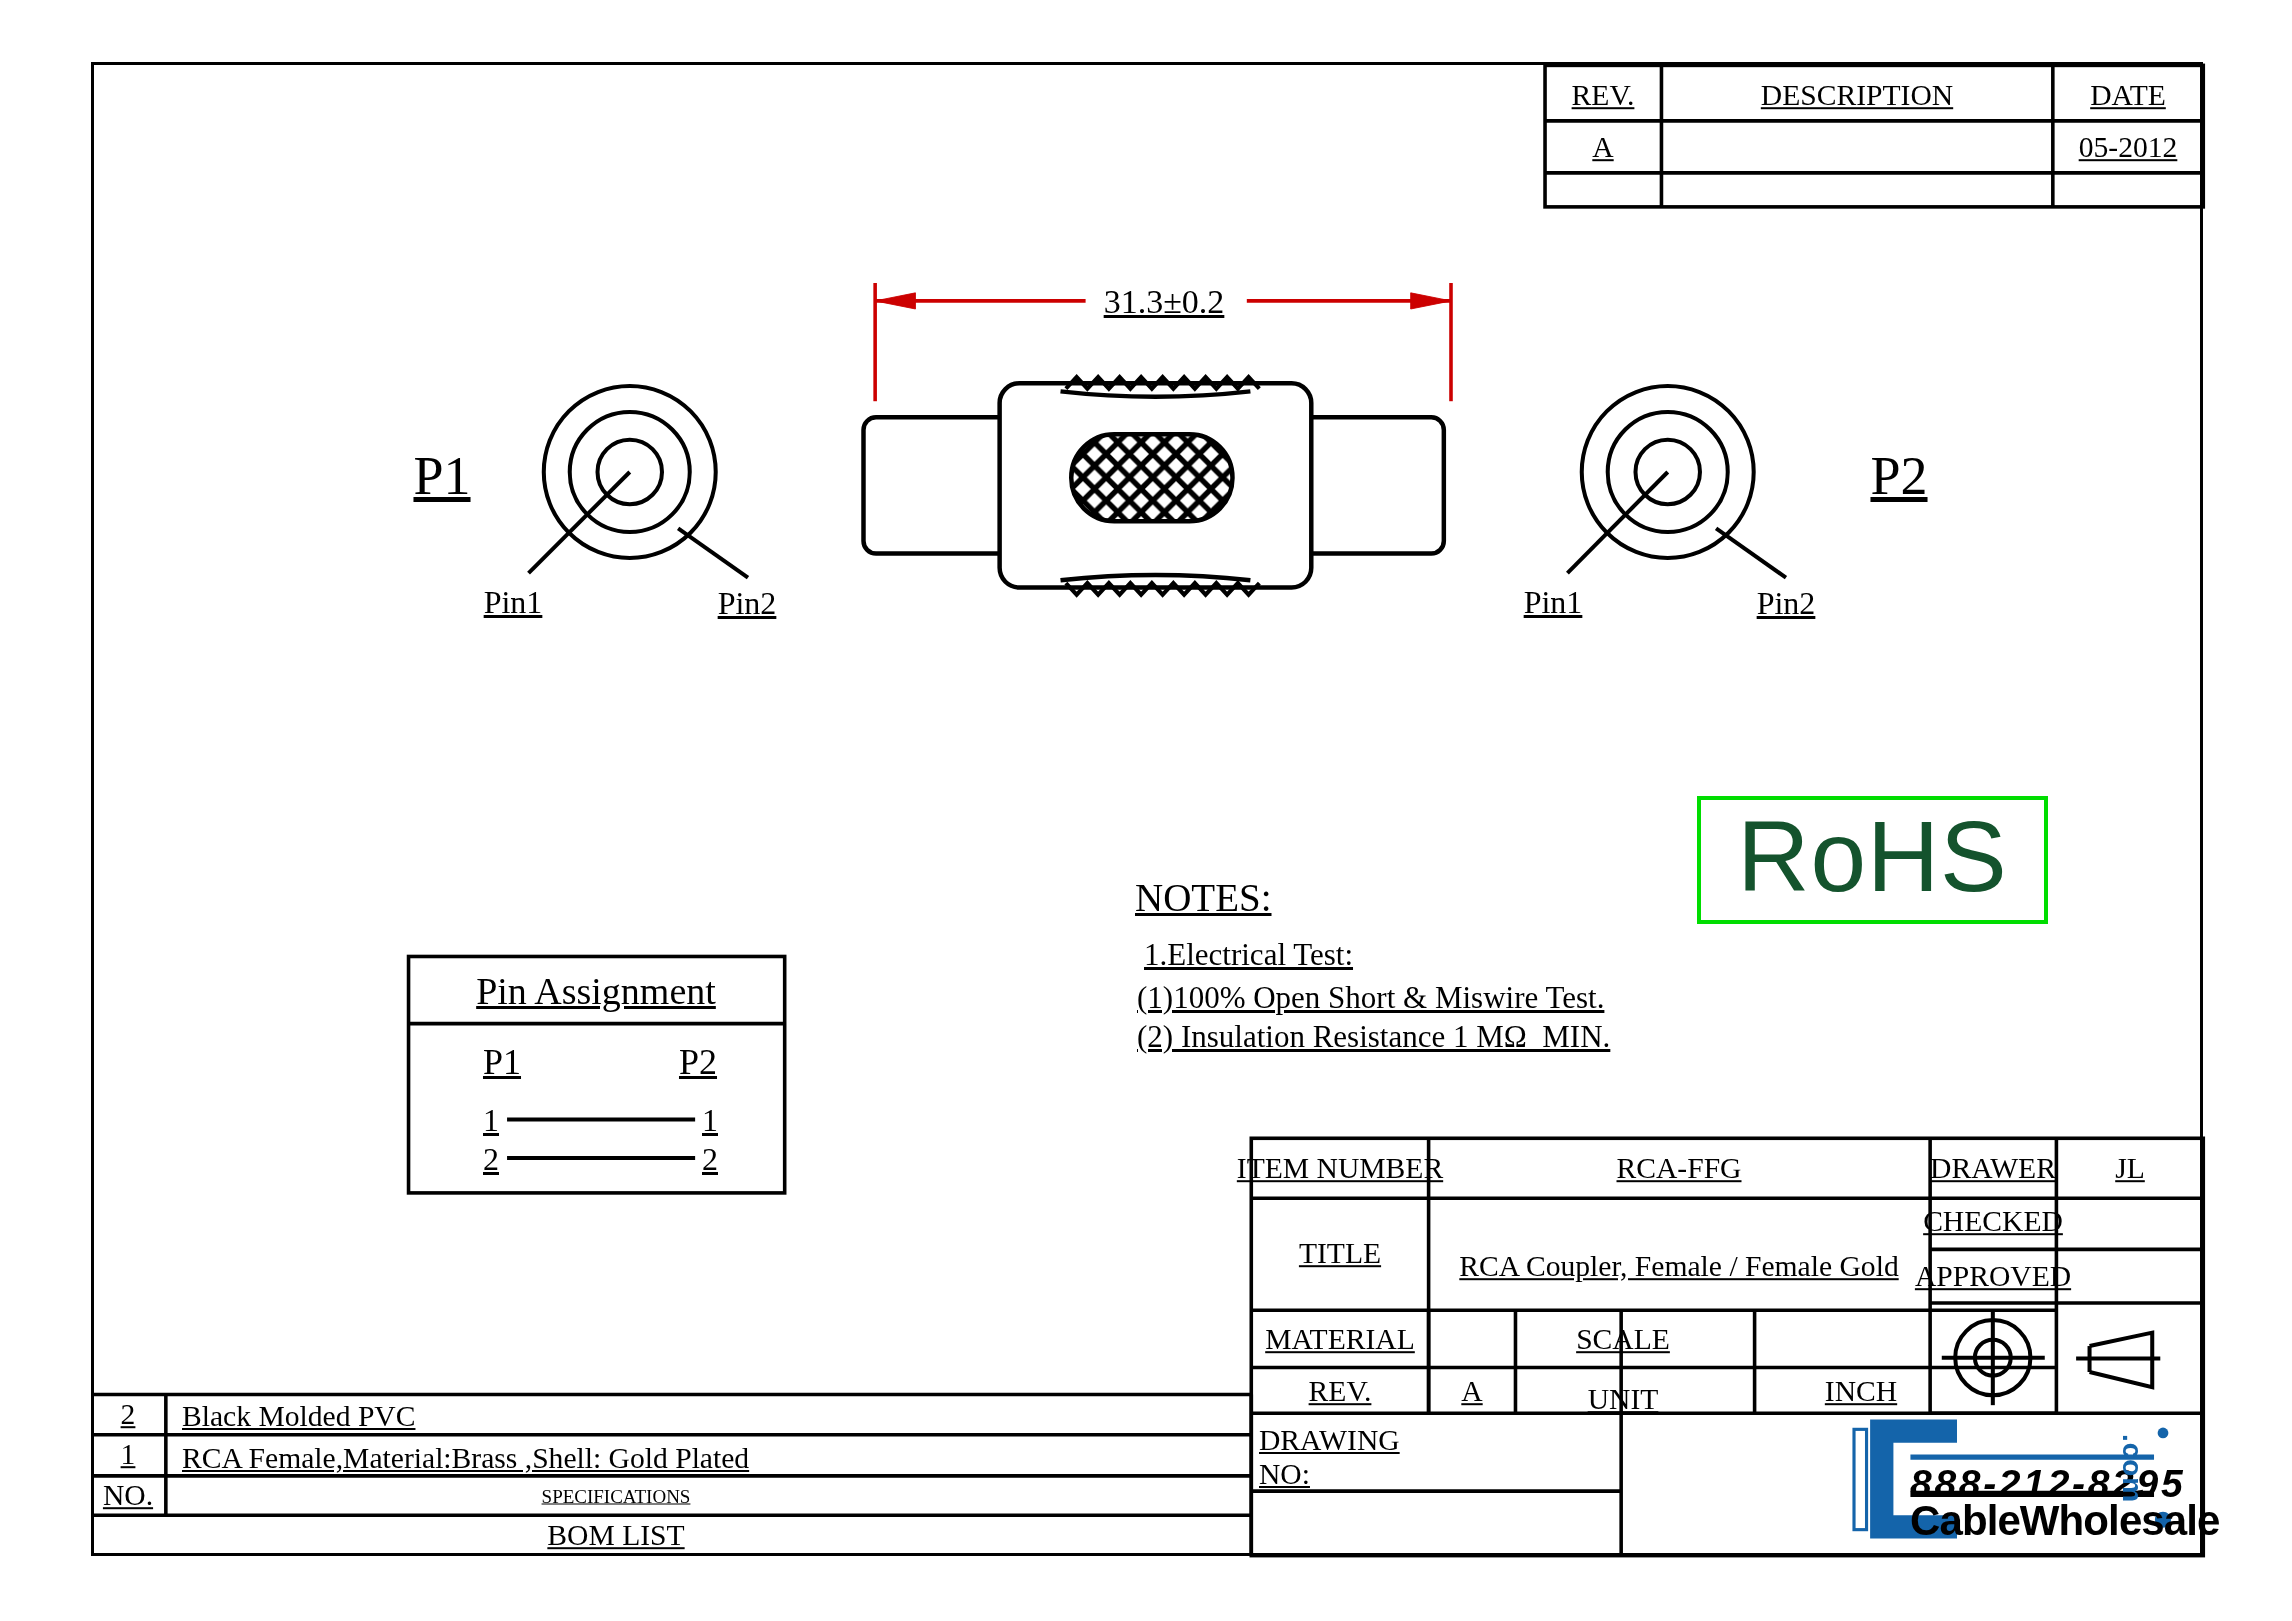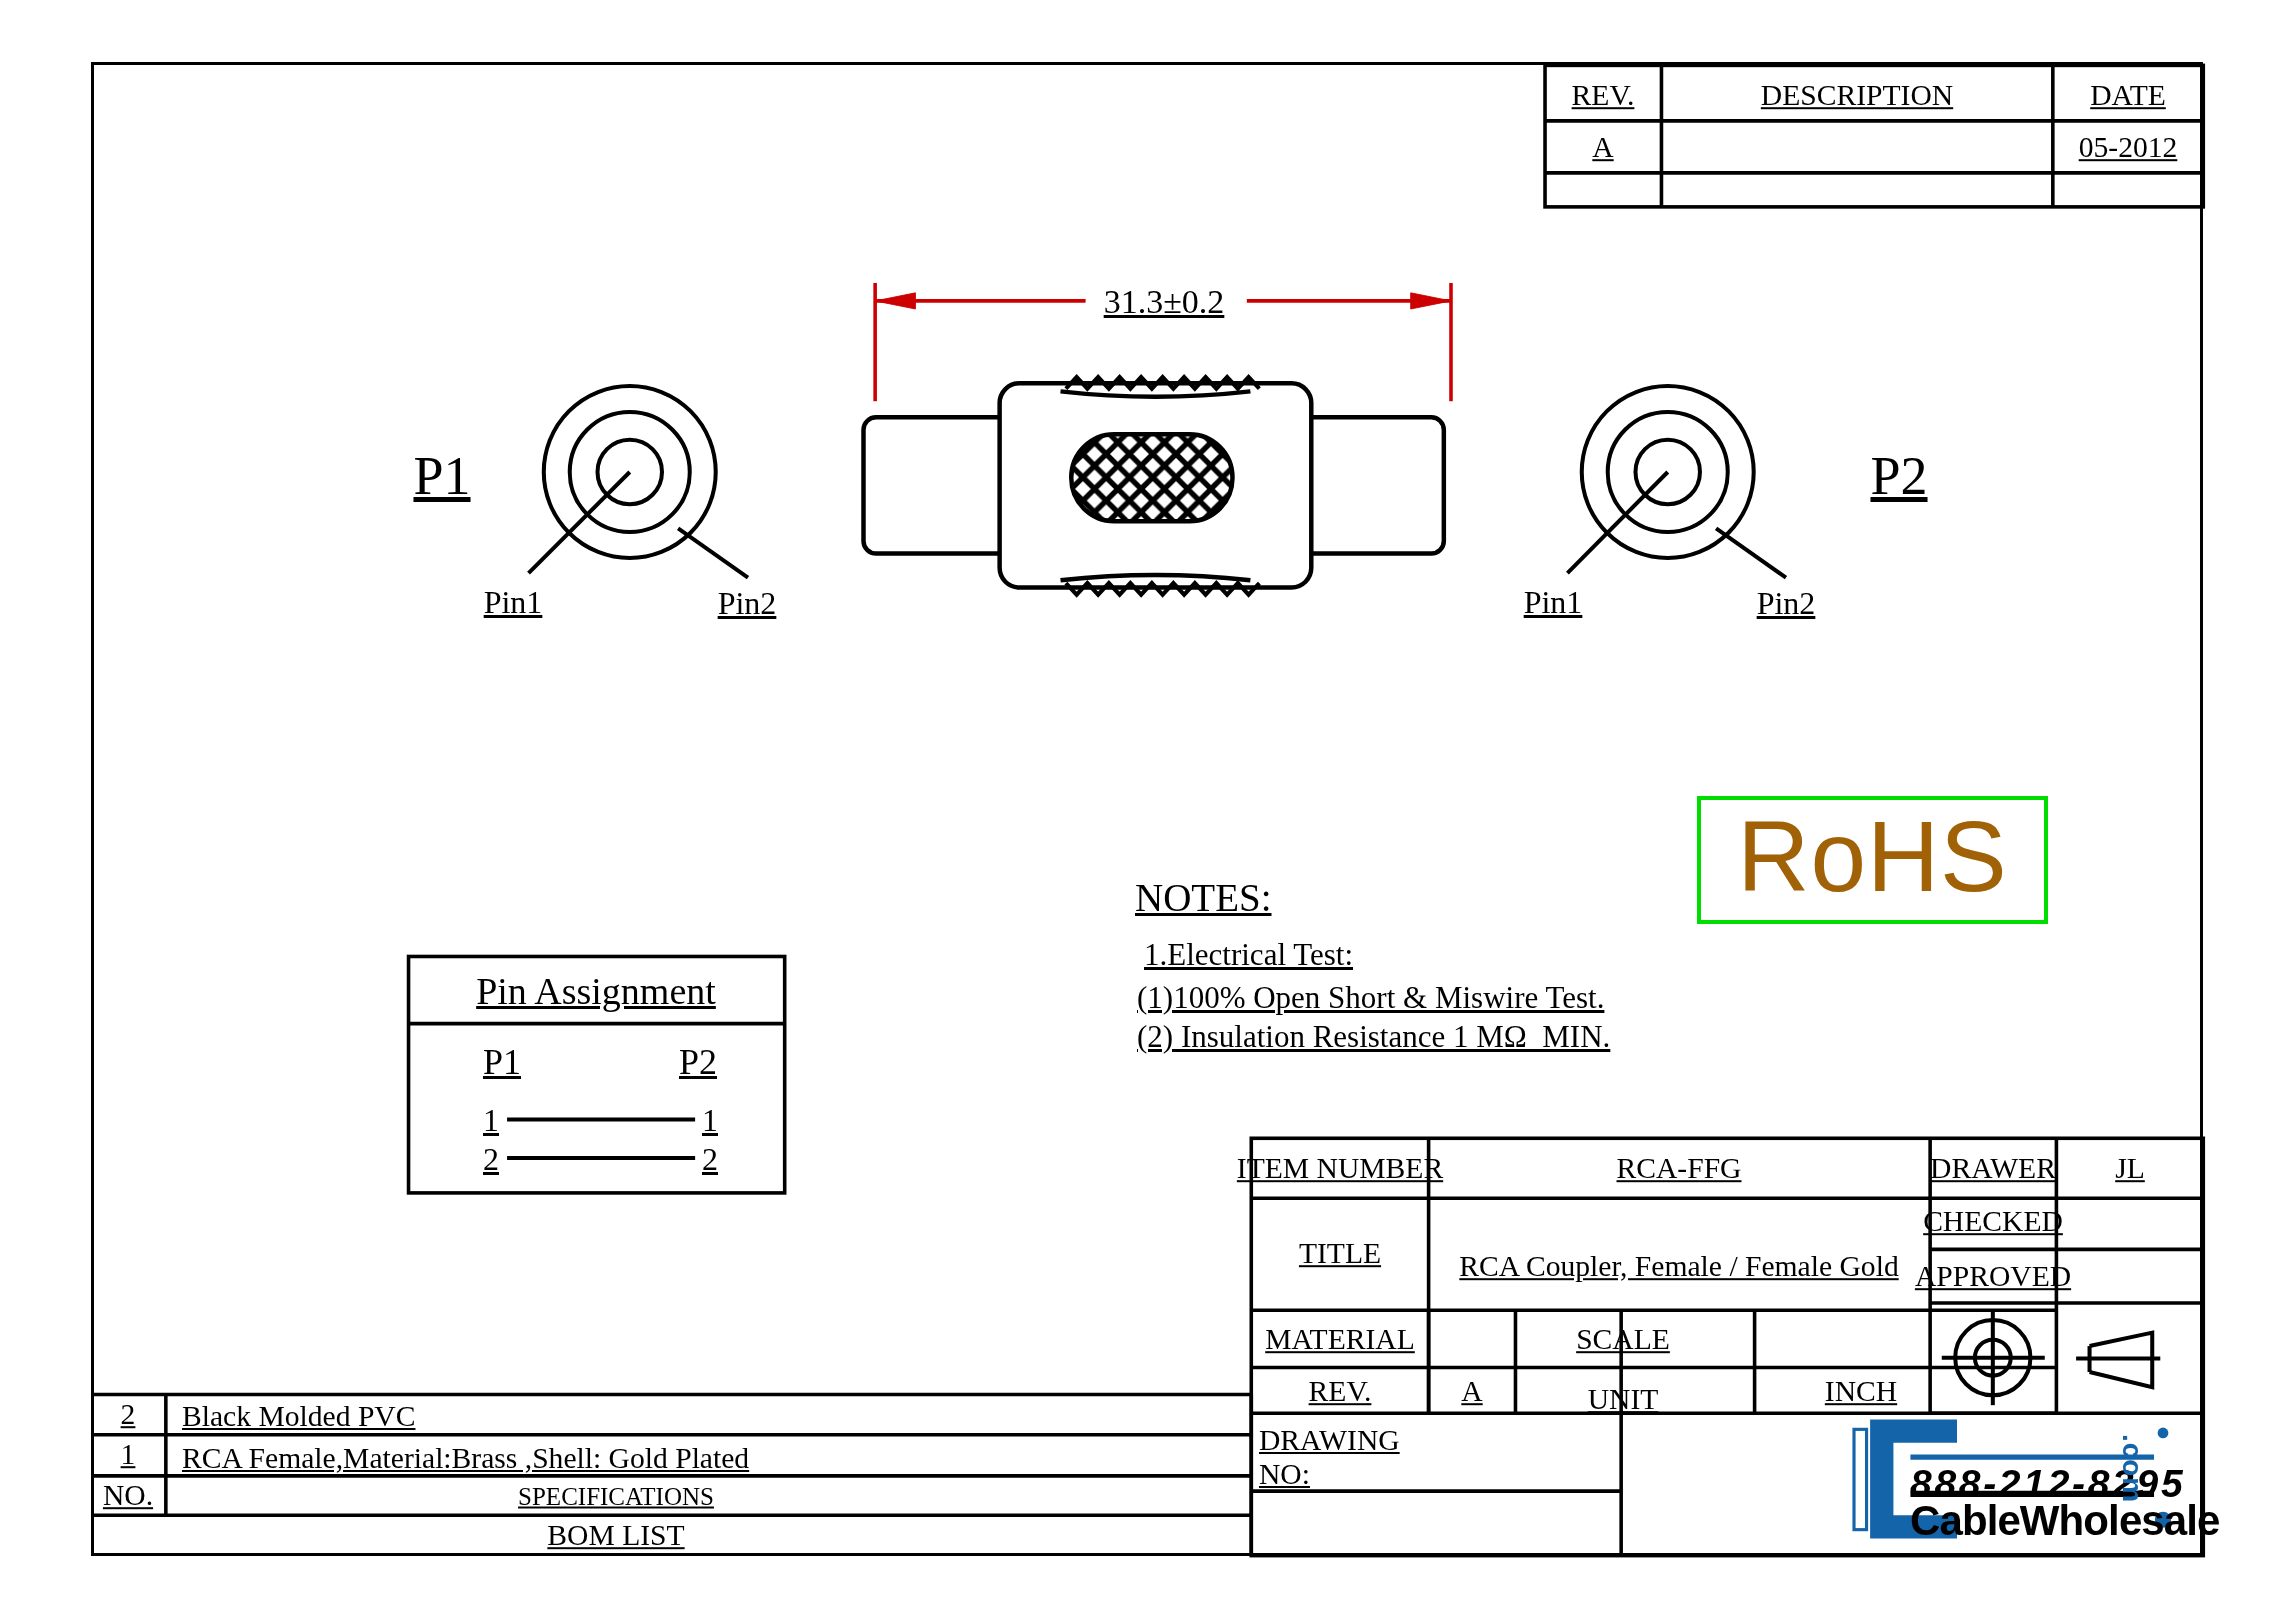--- a/index.html
+++ b/index.html
@@ -9,21 +9,21 @@
   #sheet-border{left:91px;top:62px;width:2112px;height:1494px;
                 border:3.6px solid #000;box-sizing:border-box;}
   svg.layer{position:absolute;left:0;top:0;width:2293px;height:1621px;
             pointer-events:none;overflow:visible;}
   .txt{position:absolute;white-space:pre;line-height:1;text-decoration:underline;}
   .ctr{transform:translate(-50%,-50%);text-align:center;}
   .rohs-box{left:1697px;top:796px;width:351px;height:128px;
             border:4.5px solid #00dd00;box-sizing:border-box;
             display:flex;align-items:center;justify-content:center;}
   .rohs-txt{font-family:"Liberation Sans", sans-serif;font-size:100px;
-            color:#a16207;letter-spacing:0.9px;line-height:1;
+            color:#14532d;letter-spacing:0.9px;line-height:1;
             position:relative;top:-3.6px;}
   .cw-phone{font-family:"Liberation Sans", sans-serif;font-weight:bold;
             font-style:italic;font-size:39px;letter-spacing:2.7px;color:#000;}
   .cw-name{font-family:"Liberation Sans", sans-serif;font-weight:bold;
            font-size:42px;color:#000;letter-spacing:-0.9px;}
   .cw-dotcom{font-family:"Liberation Sans", sans-serif;font-weight:bold;
              font-size:28px;color:#1464aa;letter-spacing:0.9px;}
 </style>
 </head>
 <body>
@@ -226,21 +226,21 @@
 
 <div class="txt" style="left:1259px;top:1426px;font-size:29.6px;">DRAWING</div>
 <div class="txt" style="left:1259px;top:1460px;font-size:29.6px;">NO:</div>
 <div class="txt ctr" style="left:1522px;top:1451px;font-size:29.6px;"></div>
 
 <div class="txt ctr" style="left:128px;top:1415px;font-size:29.6px;">2</div>
 <div class="txt" style="left:182px;top:1402px;font-size:29.6px;">Black Molded PVC</div>
 <div class="txt ctr" style="left:128px;top:1455px;font-size:29.6px;">1</div>
 <div class="txt" style="left:182px;top:1444px;font-size:29.6px;">RCA Female,Material:Brass ,Shell: Gold Plated</div>
 <div class="txt ctr" style="left:128px;top:1496px;font-size:29.6px;">NO.</div>
-<div class="txt ctr" style="left:616px;top:1496px;font-size:25px;">SPECIFICATIONS</div>
+<div class="txt ctr" style="left:616px;top:1496px;font-size:19px;">SPECIFICATIONS</div>
 <div class="txt ctr" style="left:616px;top:1536px;font-size:29.6px;">BOM LIST</div>
 
 <div class="abs" style="left:1910px;top:1462px;">
   <span class="cw-phone">888-212-8295</span>
 </div>
 <div class="abs" style="left:1910px;top:1497px;">
   <span class="cw-name">CableWholesale</span>
 </div>
 <div class="abs" style="left:2148px;top:1434px;transform:rotate(90deg);transform-origin:0 0;">
   <span class="cw-dotcom">.com</span>

